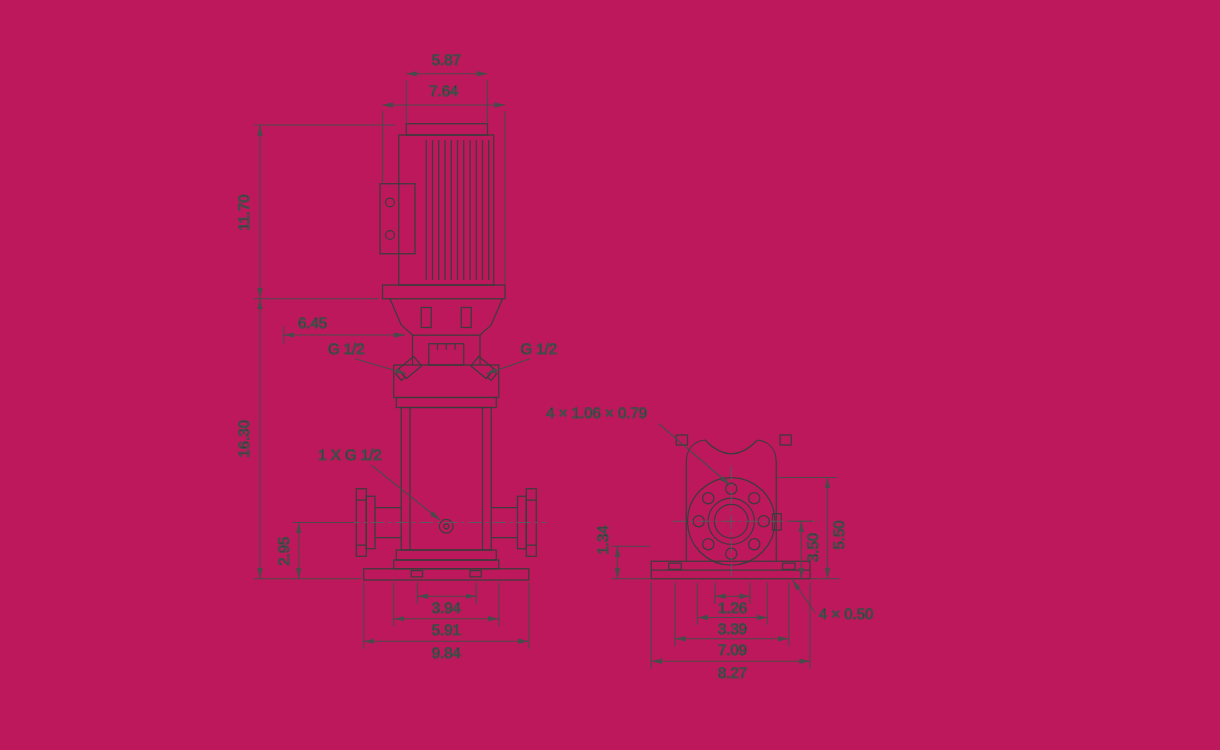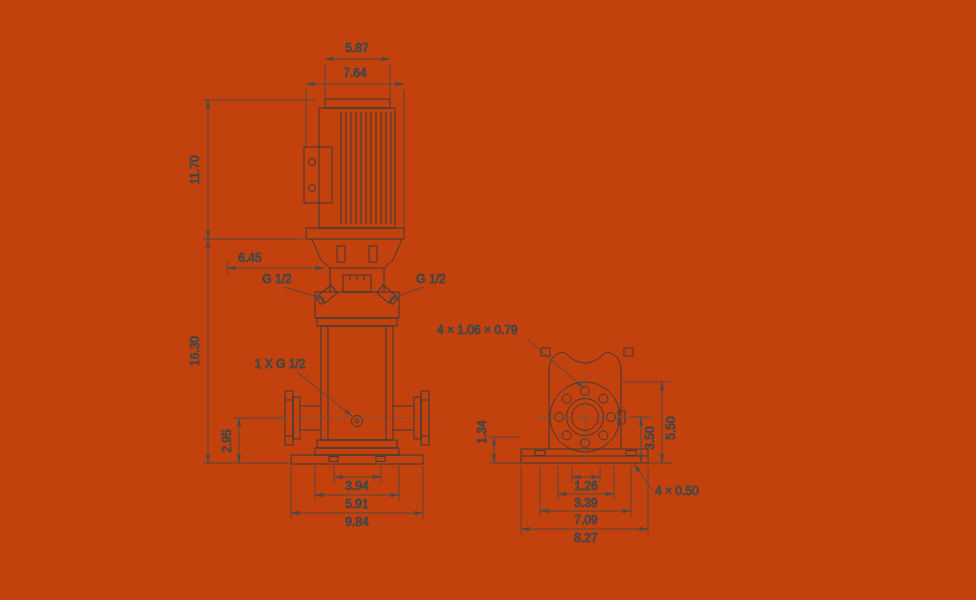--- a/index.html
+++ b/index.html
@@ -1,16 +1,16 @@
 <!DOCTYPE html>
 <html><head>
 <meta charset="utf-8">
 <style>
   html,body{margin:0;padding:0;background:#ffffff;}
-  .canvas{position:relative;width:976px;height:600px;background:#c2410c;overflow:hidden;
+  .canvas{position:relative;width:976px;height:600px;background:#be185d;overflow:hidden;
           font-family:"Liberation Sans","DejaVu Sans",sans-serif;}
   svg{display:block;}
   svg text{font-family:"Liberation Sans","DejaVu Sans",sans-serif;font-size:12px;fill:#1c1c1c;}
   .geom{stroke:#3c3c3c;stroke-width:1;fill:none;stroke-linecap:butt;stroke-linejoin:miter;}
   .dim{stroke:#4a4a4a;stroke-width:0.9;fill:none;}
   .cl{stroke:#5a5a5a;stroke-width:0.8;fill:none;stroke-dasharray:11 3 2.5 3;}
 </style>
 </head>
 <body>
 

